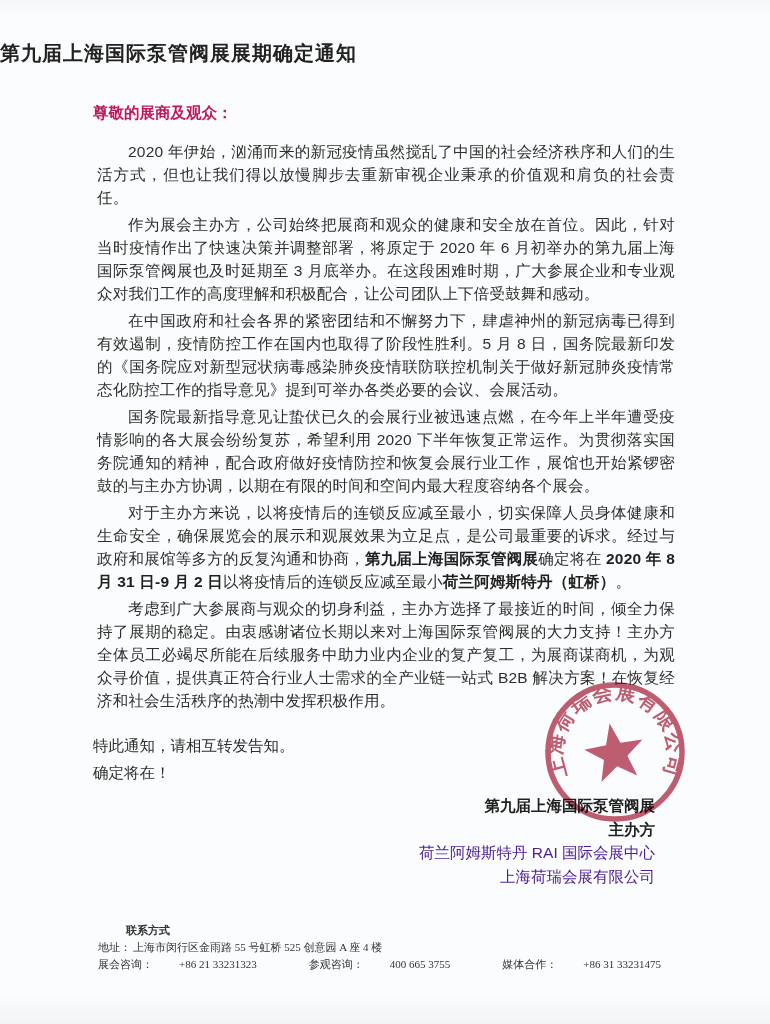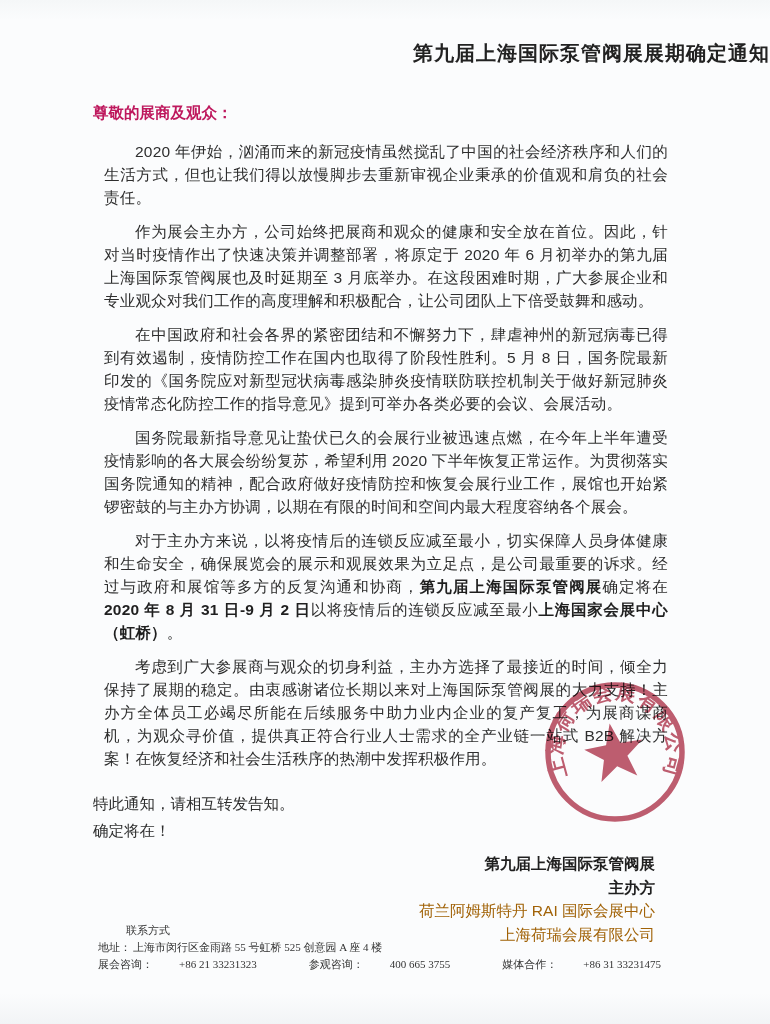--- a/index.html
+++ b/index.html
@@ -7,82 +7,82 @@
     width:770px;height:1024px;
     background:linear-gradient(180deg,#f5f7f8 0%,#fbfcfd 2%,#fbfcfd 97%,#f2f4f6 100%);
     font-family:"Liberation Sans",sans-serif;
     color:#2b2b2b;
     position:relative;
     overflow:hidden;
   }
   .page{position:relative;width:770px;height:1024px;}
   .title{
     margin:0;padding-top:40px;
-    text-align:right;
+    text-align:left;
     font-size:20px;font-weight:bold;color:#222;
     letter-spacing:1px;
   }
   .salutation{
     margin:36px 0 0 93px;
     font-size:15.5px;font-weight:bold;color:#be185d;
   }
   .body-text{
     width:586px;margin:16px 0 0 93px;
   }
   .body-text p{
-    margin:11px;
+    margin:4px;
     font-size:15.5px;line-height:23px;
     text-align:justify;
     text-indent:2em;
     color:#2e2e2e;
     letter-spacing:0.2px;
   }
   .body-text .b{font-weight:bold;color:#1f1f1f;}
   .closing{margin:20px 0 0 93px;}
   .closing p{margin:0;font-size:15.5px;line-height:27px;color:#2e2e2e;}
   .signature{
     margin-top:8px;
     padding-right:115px;
     text-align:right;
     line-height:23.5px;
   }
-  .signature div{font-size:15.5px;color:#a16207;}
+  .signature div{font-size:15.5px;color:#4c1d95;}
   .signature .b{font-weight:bold;color:#1f1f1f;}
   .stamp{
     position:absolute;left:540px;top:677px;
     width:150px;height:150px;
     color:#b23a50;
     opacity:0.82;
     mix-blend-mode:multiply;
     pointer-events:none;
   }
   .footer{
     position:absolute;left:98px;top:922px;
     font-family:"Liberation Serif",serif;
     font-size:11px;line-height:17px;color:#333;
   }
-  .footer .head{font-weight:normal;padding-left:28px;}
+  .footer .head{font-weight:bold;padding-left:28px;}
   .footer .contacts span{margin-right:26px;}
   .footer .lbl{margin-right:2px;}
 </style>
 </head>
 <body>
 
 <div class="page">
 
   <h1 class="title">第九届上海国际泵管阀展展期确定通知</h1>
 
   <div class="salutation">尊敬的展商及观众：</div>
 
   <div class="body-text">
       <p><span>2020 年伊始，汹涌而来的新冠疫情虽然搅乱了中国的社会经济秩序和人们的生活方式，但也让我们得以放慢脚步去重新审视企业秉承的价值观和肩负的社会责任。</span></p>
       <p><span>作为展会主办方，公司始终把展商和观众的健康和安全放在首位。因此，针对当时疫情作出了快速决策并调整部署，将原定于 2020 年 6 月初举办的第九届上海国际泵管阀展也及时延期至 3 月底举办。在这段困难时期，广大参展企业和专业观众对我们工作的高度理解和积极配合，让公司团队上下倍受鼓舞和感动。</span></p>
       <p><span>在中国政府和社会各界的紧密团结和不懈努力下，肆虐神州的新冠病毒已得到有效遏制，疫情防控工作在国内也取得了阶段性胜利。5 月 8 日，国务院最新印发的《国务院应对新型冠状病毒感染肺炎疫情联防联控机制关于做好新冠肺炎疫情常态化防控工作的指导意见》提到可举办各类必要的会议、会展活动。</span></p>
       <p><span>国务院最新指导意见让蛰伏已久的会展行业被迅速点燃，在今年上半年遭受疫情影响的各大展会纷纷复苏，希望利用 2020 下半年恢复正常运作。为贯彻落实国务院通知的精神，配合政府做好疫情防控和恢复会展行业工作，展馆也开始紧锣密鼓的与主办方协调，以期在有限的时间和空间内最大程度容纳各个展会。</span></p>
-      <p><span>对于主办方来说，以将疫情后的连锁反应减至最小，切实保障人员身体健康和生命安全，确保展览会的展示和观展效果为立足点，是公司最重要的诉求。经过与政府和展馆等多方的反复沟通和协商，</span><span class="b">第九届上海国际泵管阀展</span><span>确定将在 </span><span class="b">2020 年 8 月 31 日-9 月 2 日</span><span>以将疫情后的连锁反应减至最小</span><span class="b">上海国家会展中心（虹桥）</span><span>。</span></p>
+      <p><span>对于主办方来说，以将疫情后的连锁反应减至最小，切实保障人员身体健康和生命安全，确保展览会的展示和观展效果为立足点，是公司最重要的诉求。经过与政府和展馆等多方的反复沟通和协商，</span><span class="b">第九届上海国际泵管阀展</span><span>确定将在 </span><span class="b">2020 年 8 月 31 日-9 月 2 日</span><span>以将疫情后的连锁反应减至最小</span><span class="b">荷兰阿姆斯特丹（虹桥）</span><span>。</span></p>
       <p><span>考虑到广大参展商与观众的切身利益，主办方选择了最接近的时间，倾全力保持了展期的稳定。由衷感谢诸位长期以来对上海国际泵管阀展的大力支持！主办方全体员工必竭尽所能在后续服务中助力业内企业的复产复工，为展商谋商机，为观众寻价值，提供真正符合行业人士需求的全产业链一站式 B2B 解决方案！在恢复经济和社会生活秩序的热潮中发挥积极作用。</span></p>
     </div>
 
   <div class="closing">
     <p>特此通知，请相互转发告知。</p>
     <p>确定将在！</p>
   </div>
 
   <div class="signature">
       <div class="b">第九届上海国际泵管阀展</div>

